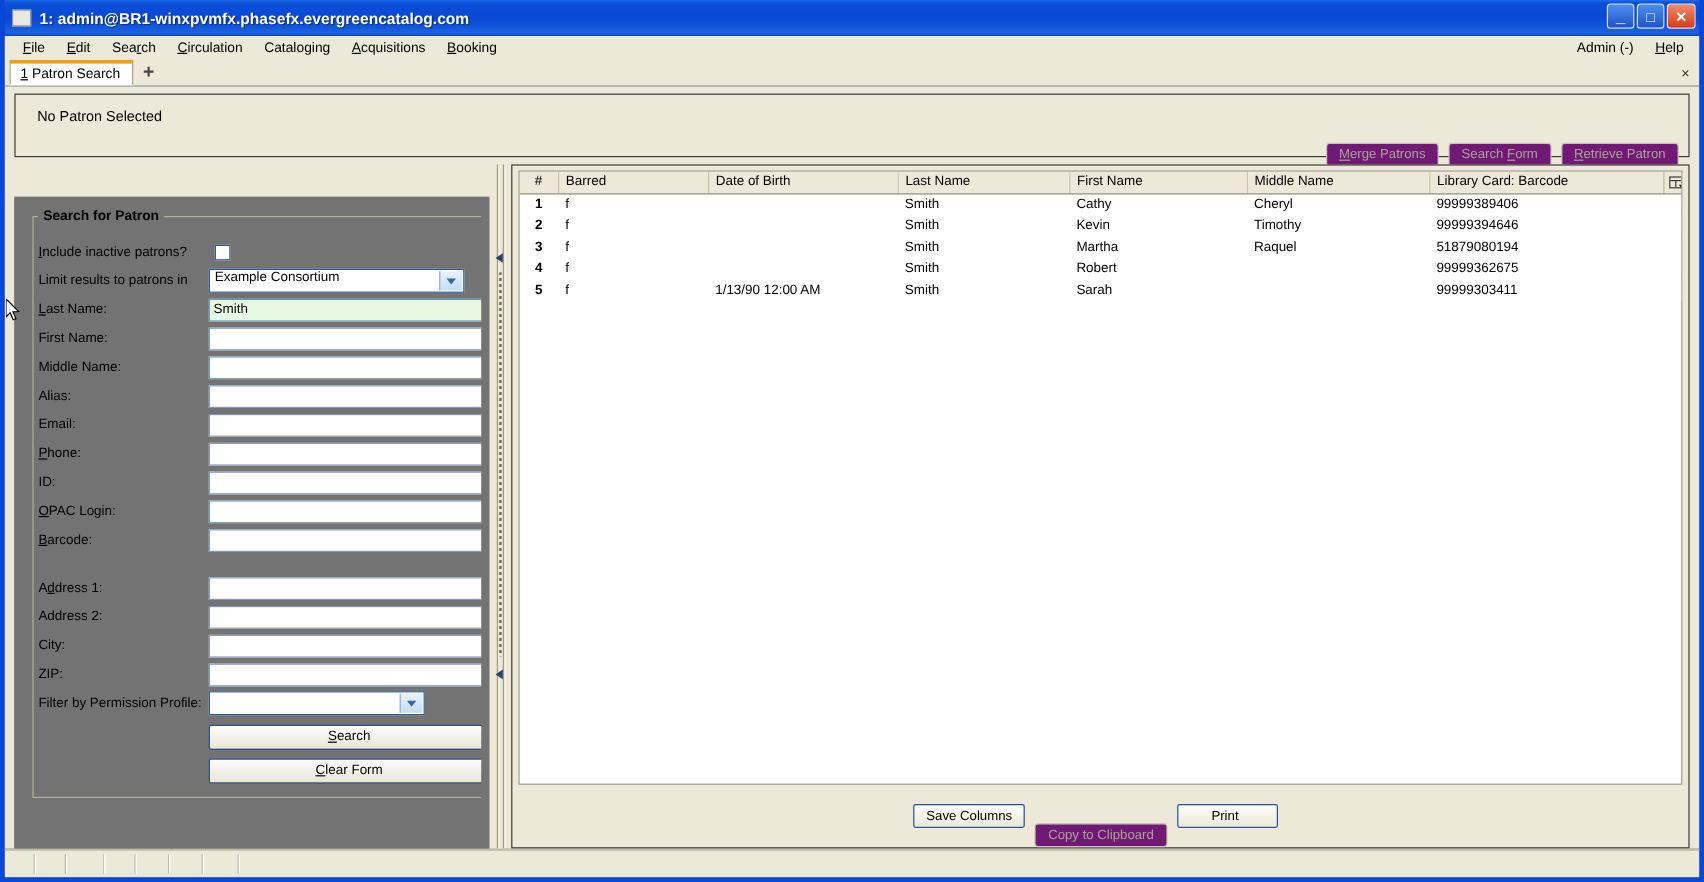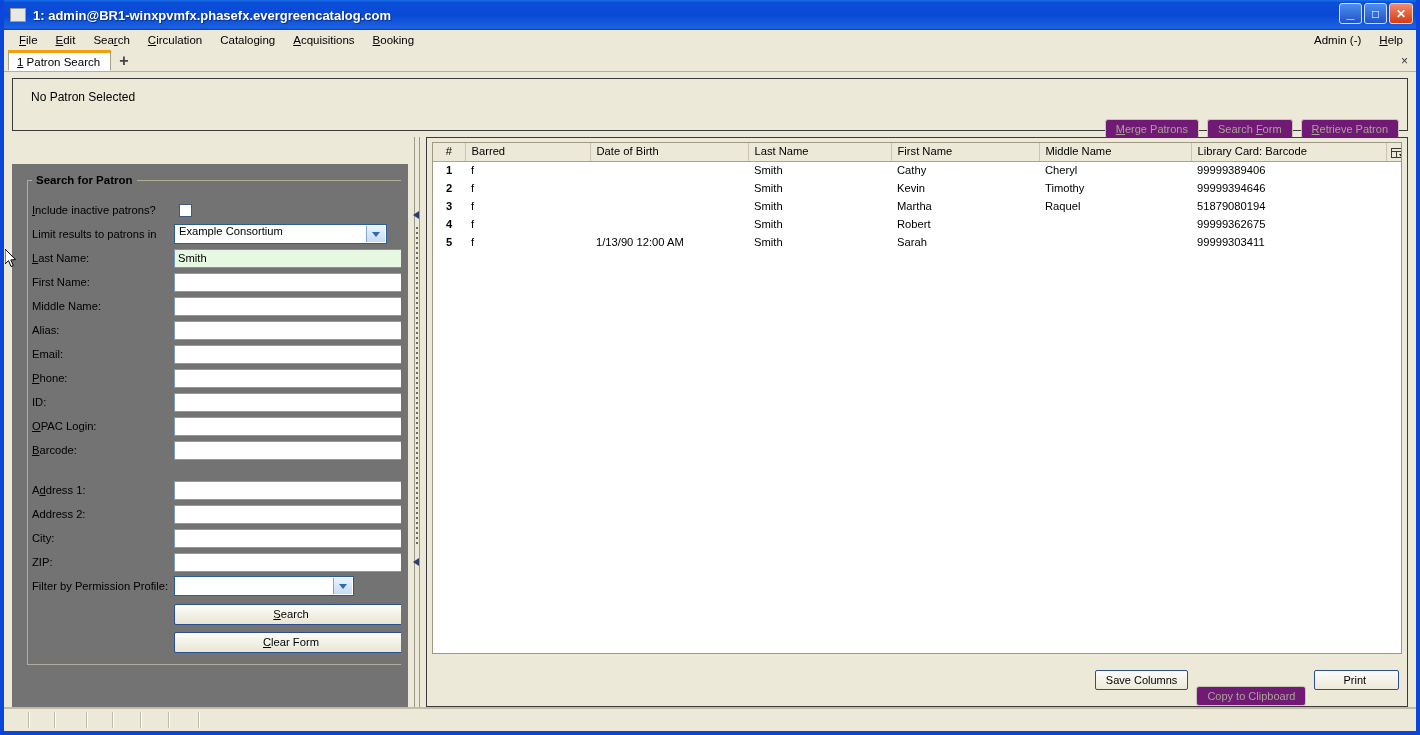--- a/index.html
+++ b/index.html
@@ -366,21 +366,21 @@
   }
   .picker-arrow {
     display:inline-block; vertical-align: bottom; margin-left:-3px;
     border-left: 3px solid transparent;
     border-right: 3px solid transparent;
     border-top: 4px solid #1a1a1a;
   }
 
   #grid-footer {
     flex: 0 0 34px;
-    display: flex; align-items: center; justify-content: flex-end;
+    display: flex; align-items: center; justify-content: center;
     gap: 8px;
     padding-right: 8px;
   }
 
   
   #statusbar {
     flex: 0 0 24px;
     background: #ece9d8;
     border-top: 2px solid #c0bca8;
     display: flex; align-items: stretch;

